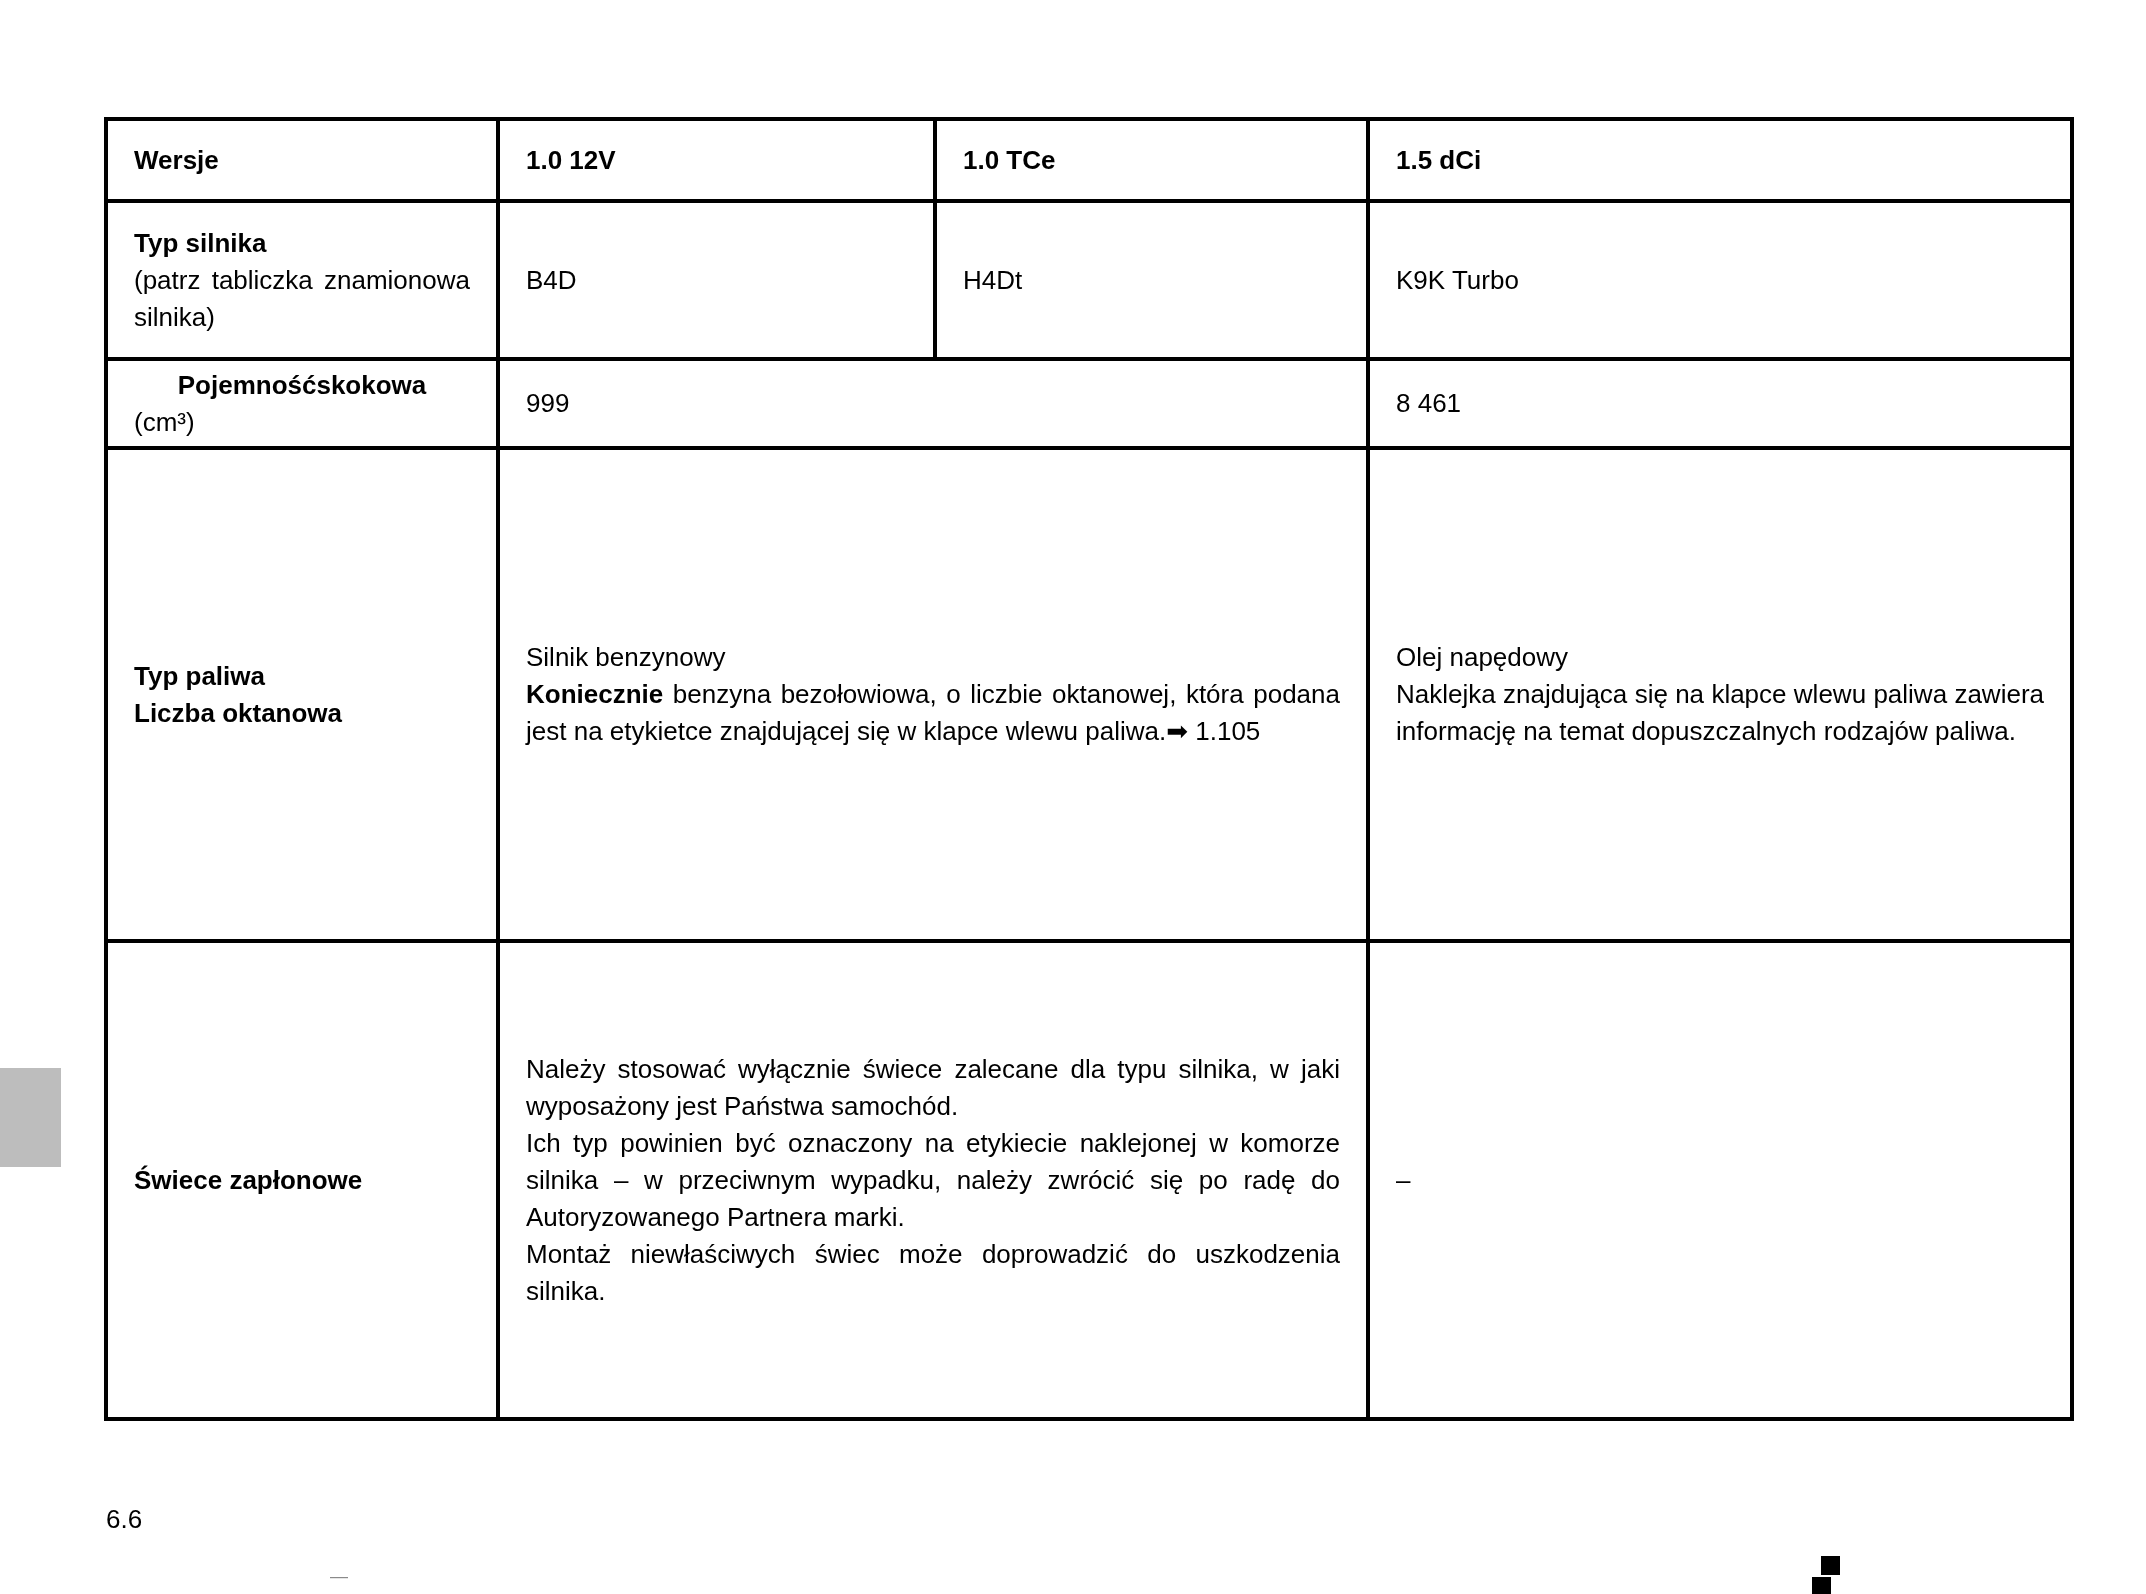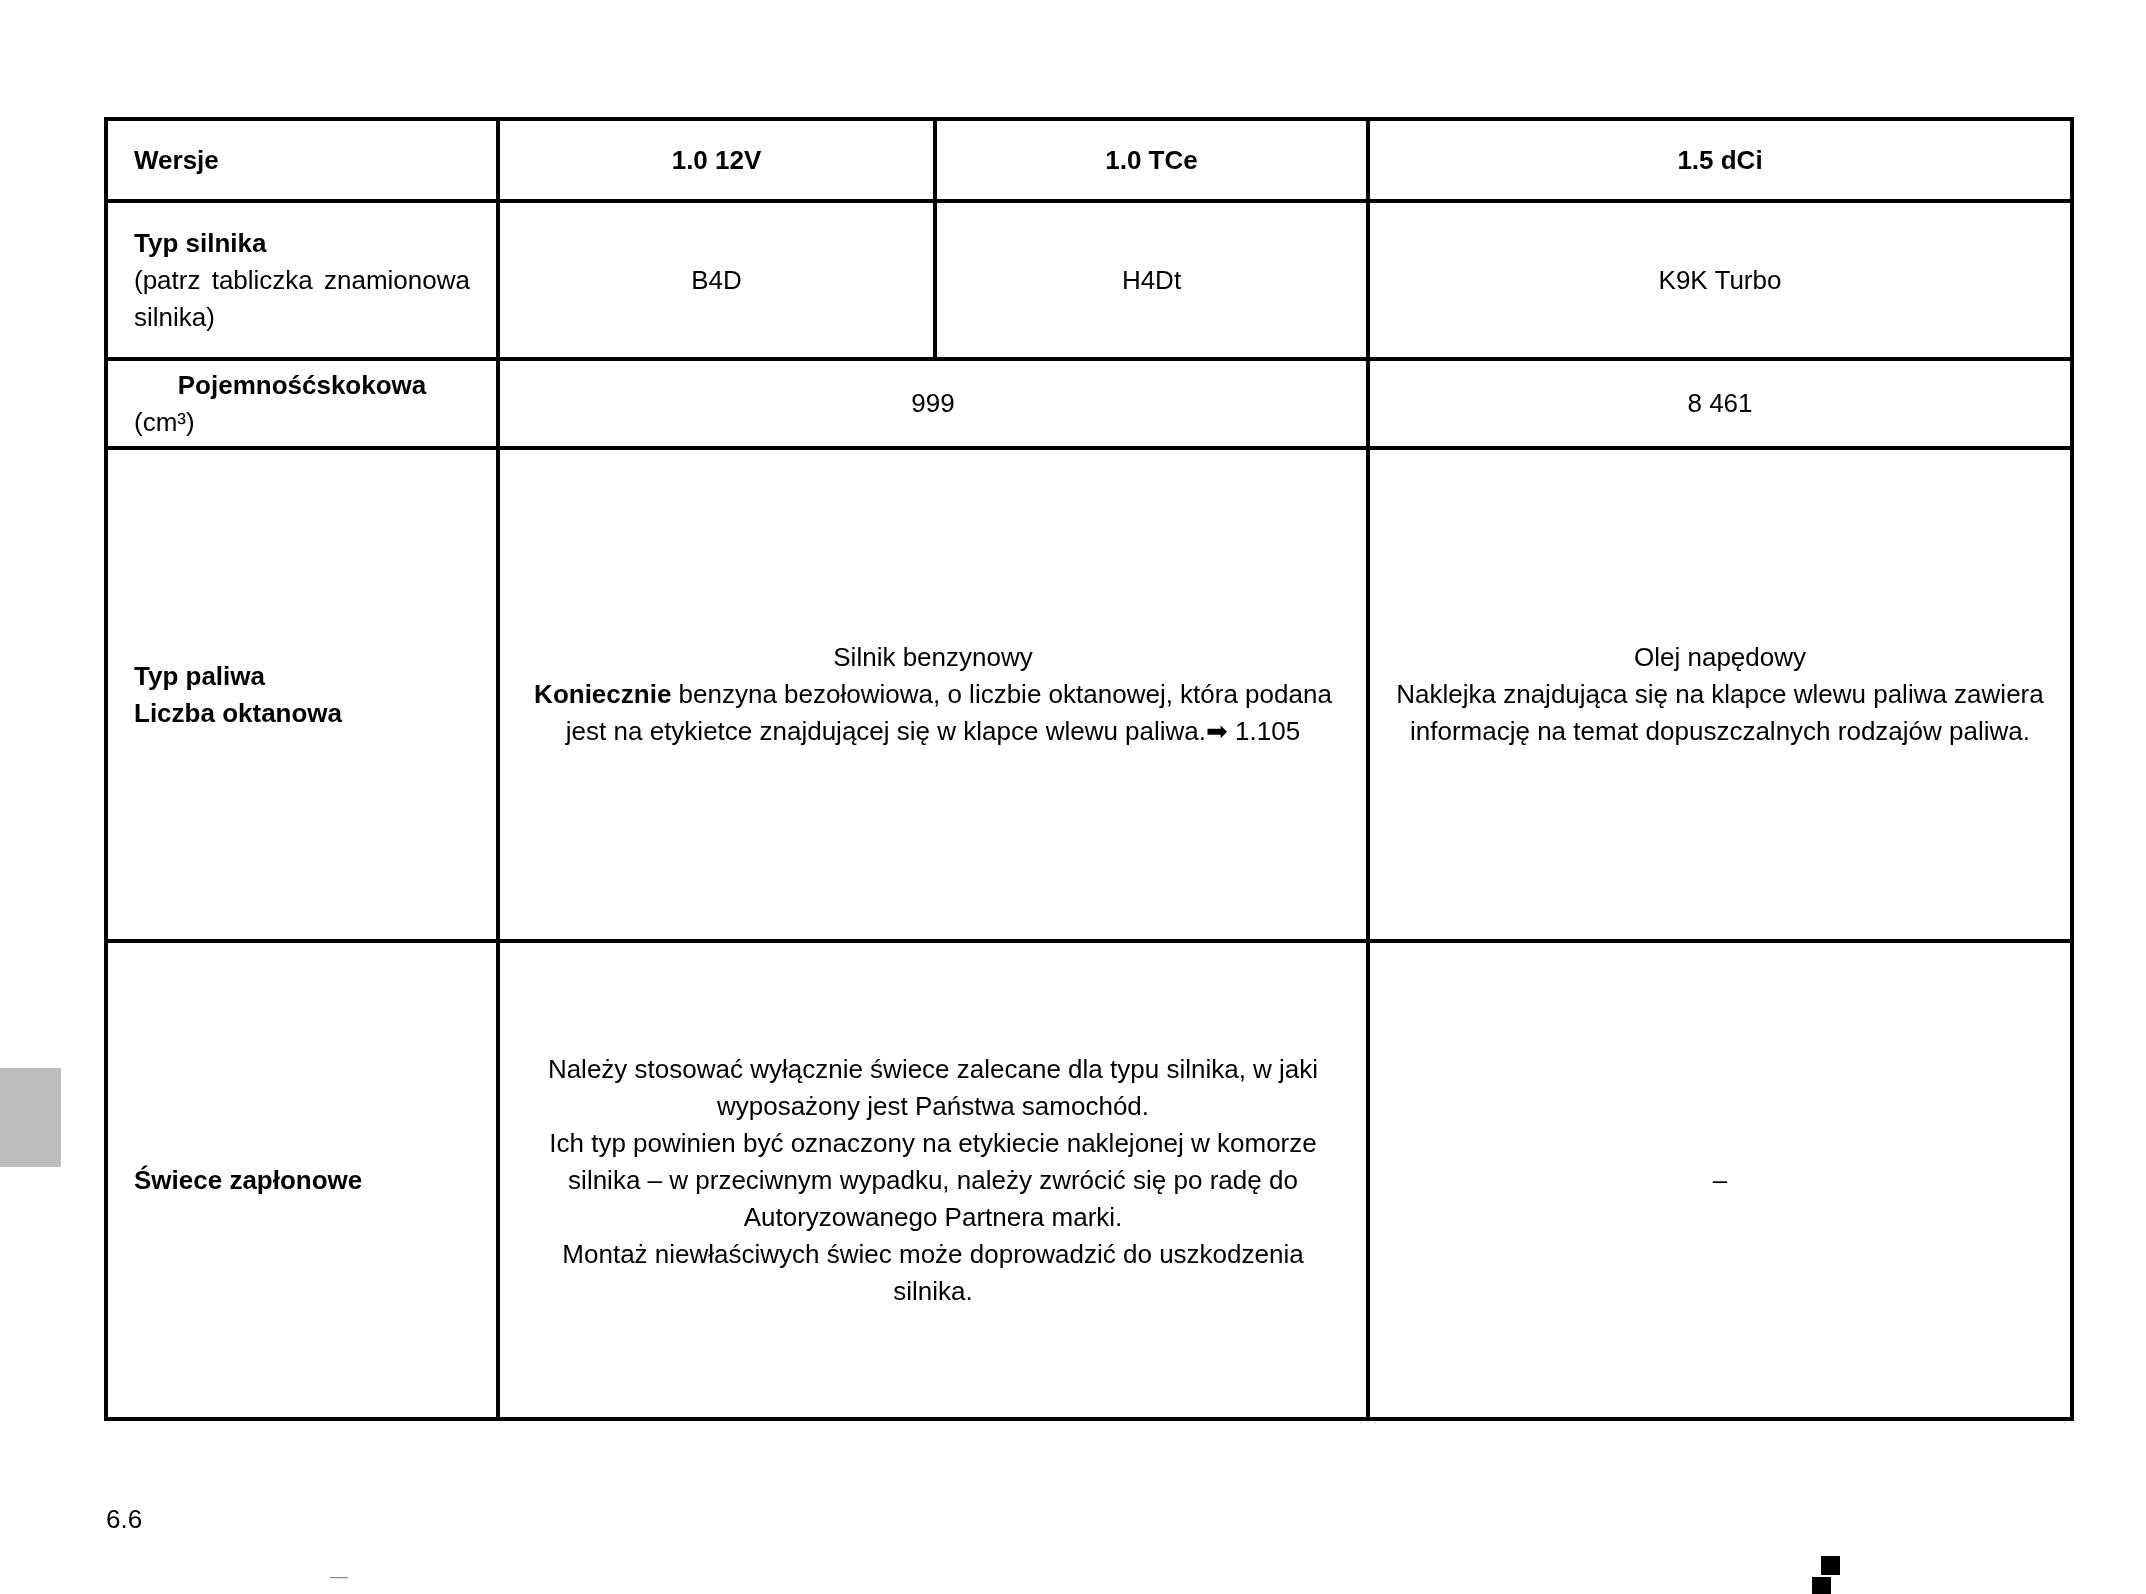--- a/index.html
+++ b/index.html
@@ -32,34 +32,34 @@
     padding-left:23px;
   }
   table.spec td {
     border:4px solid #000;
     font-size:26px;
     line-height:37px;
     vertical-align:middle;
     padding:0 26px;
   }
   .bold { font-weight:bold; }
-  .center { text-align:center; }
+  .center { text-align:left; }
   .justify { text-align:justify; }
   td.label-cell { padding:0 16px; }
   .r-versions td { height:82px; }
   .r-engine td { height:158px; vertical-align:top; padding-top:26px; }
   .r-disp td { height:89px; }
   .r-fuel td { height:493px; }
   .r-plugs td { height:478px; }
   .spread {
     display:flex;
     justify-content:center;
     font-weight:bold;
   }
-  .cell-body p { margin:0;text-align:center; }
+  .cell-body p { margin:0; }
   .cell-body p + p { }
   .footer-page-number {
     position:absolute;
     left:106px; top:1504px;
     font-size:26px;
   }
   .footer-dash {
     position:absolute;
     left:330px; top:1566px;
     font-size:18px;

